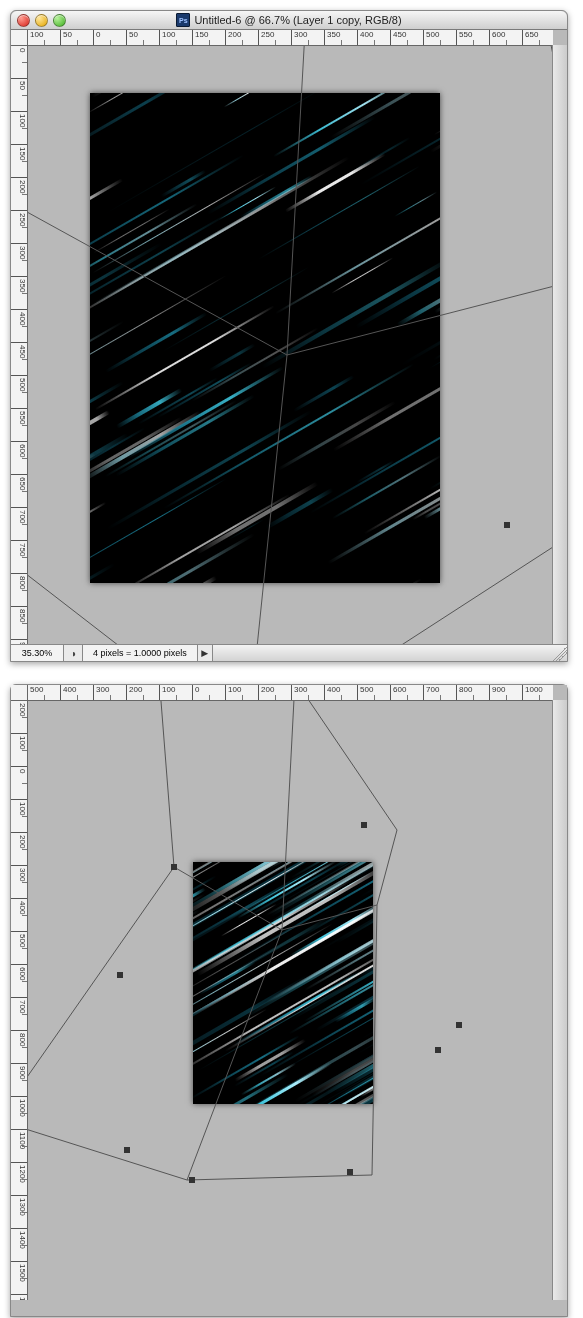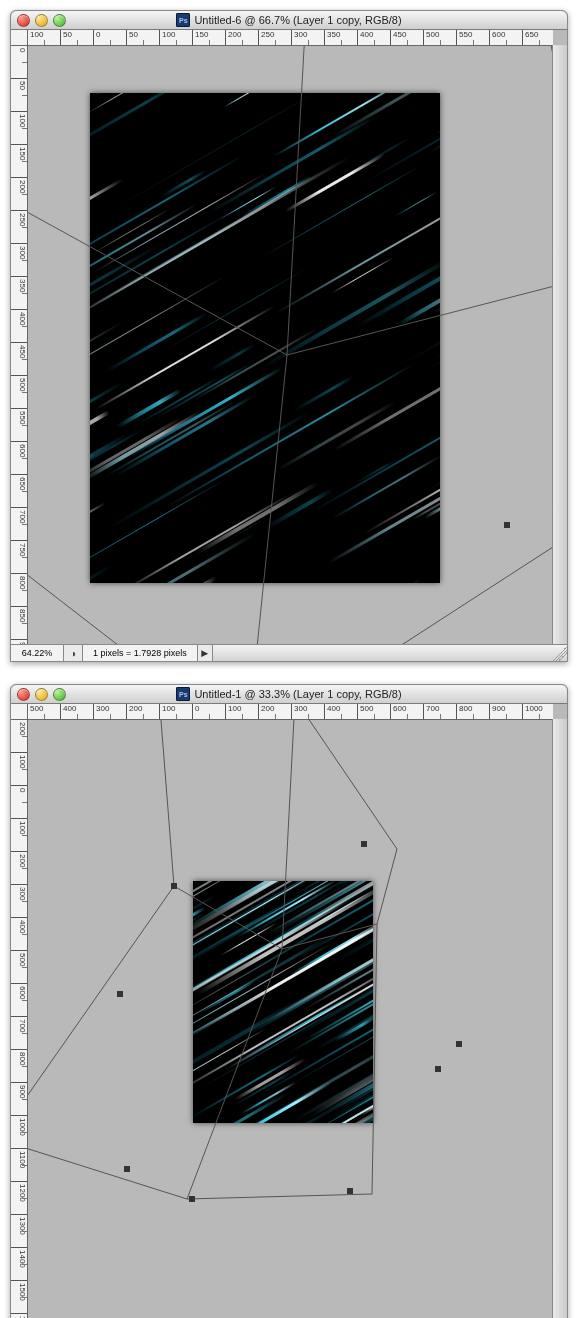--- a/index.html
+++ b/index.html
@@ -369,40 +369,29 @@
             <line x1="-50" y1="-70" x2="-40" y2="145"></line>
             <line x1="-40" y1="145" x2="-90" y2="460"></line>
             <line x1="280" y1="-50" x2="260" y2="310"></line>
             <line x1="260" y1="310" x2="220" y2="700"></line>
             <line x1="500" y1="-120" x2="570" y2="230"></line>
             <line x1="570" y1="230" x2="560" y2="480"></line>
             <rect x="477" y="477" width="6" height="6" class="pt"></rect>
           </svg>
         </div>
         <div class="scroll-h">
-          <div class="zoom-box">64.22%</div>
+          <div class="zoom-box">35.30%</div>
           <div class="info-expand">◑</div>
-          <div class="info-box">1 pixels = 1.7928 pixels</div>
+          <div class="info-box">4 pixels = 1.0000 pixels</div>
           <div class="info-arrow">▶</div>
         </div>
         <div class="resize-grip"></div>
       </div>
     </div>
     <div class="window">
-      <div class="titlebar">
-        <div class="traffic">
-          <div class="dot red"></div>
-          <div class="dot yellow"></div>
-          <div class="dot green"></div>
-        </div>
-        <div class="title">
-          <span class="ps-icon">Ps</span>
-          <span>Untitled-1 @ 33.3% (Layer 1 copy, RGB/8)</span>
-        </div>
-      </div>
       <div class="doc-area" style="height: 631px;">
         <div class="ruler-corner"></div>
         <div class="ruler-h">
           <div class="tick" style="width: 33px;">500</div>
           <div class="tick" style="width: 33px;">400</div>
           <div class="tick" style="width: 33px;">300</div>
           <div class="tick" style="width: 33px;">200</div>
           <div class="tick" style="width: 33px;">100</div>
           <div class="tick" style="width: 33px;">0</div>
           <div class="tick" style="width: 33px;">100</div>

